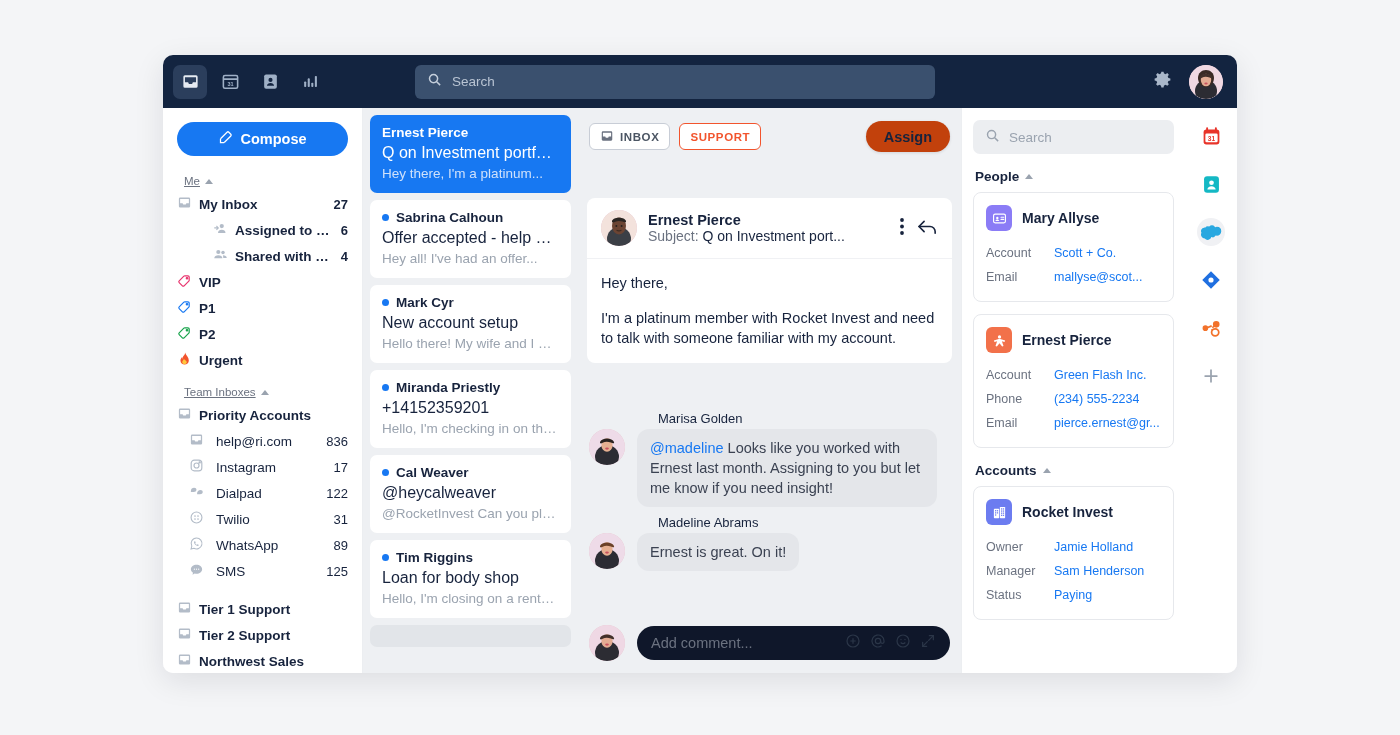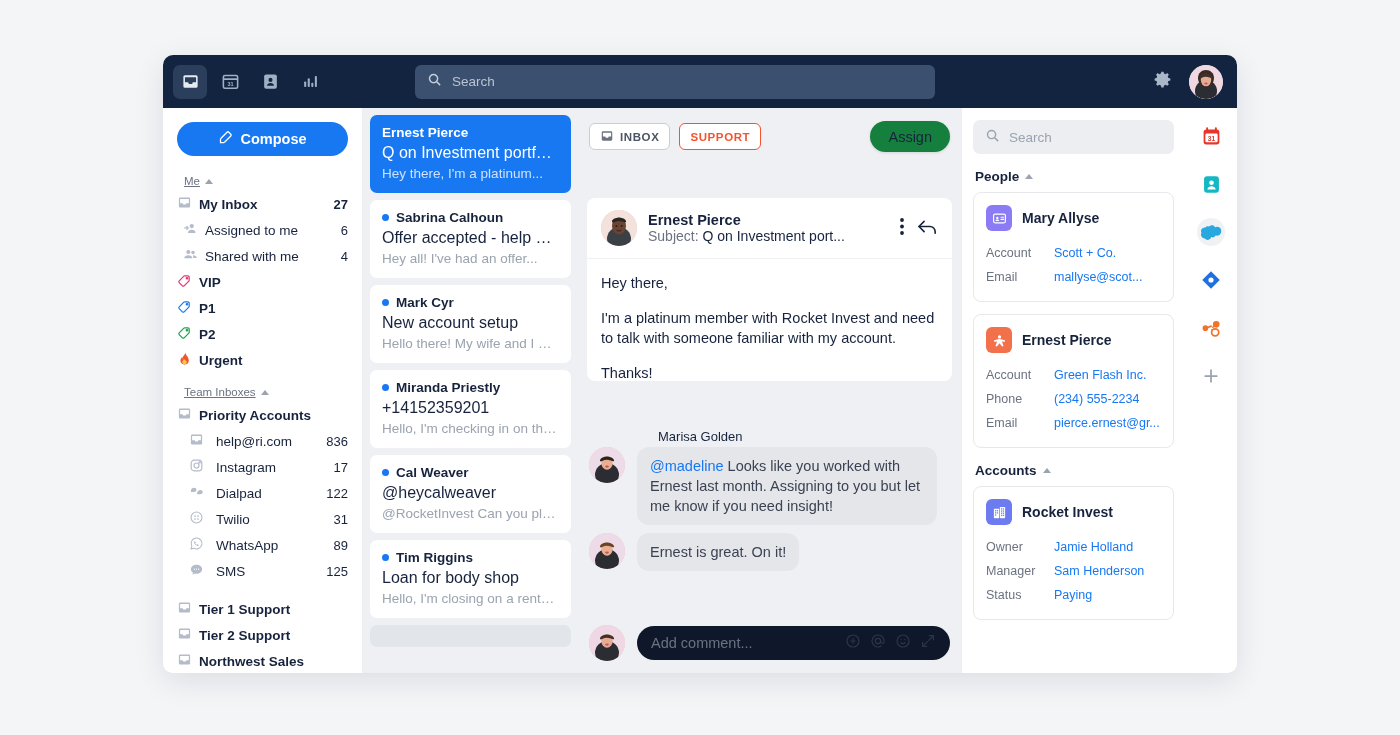--- a/index.html
+++ b/index.html
@@ -77,21 +77,21 @@
            border-right: 4px solid transparent; border-bottom: 5px solid #9aa3af; }
   .row {
     display: flex; align-items: center;
     height: 26px; padding: 0 14px; cursor: pointer; gap: 7px;
     font-size: 13.5px; color: #17233d;
   }
   .row .lbl { flex: 1; white-space: nowrap; overflow: hidden; text-overflow: ellipsis; }
   .row .cnt { color: #17233d; font-size: 13px; }
   .row.bold .lbl { font-weight: bold; }
   .row.bold .cnt { font-weight: bold; }
-  .row.sub { padding-left: 20px; }
+  .row.sub { padding-left: 50px; font-weight: bold; }
   .row.sub2 { padding-left: 26px; gap: 12px; }
 
   
   .convlist {
     width: 215px; flex: 0 0 215px; background: #eef0f3;
     padding: 7px 7px 0 7px; overflow: hidden;
   }
   .conv {
     background: #fff; border-radius: 7px; padding: 10px 12px 12px 12px;
     margin-bottom: 7px; cursor: pointer;
@@ -115,22 +115,22 @@
   .thread-top { display: flex; align-items: center; gap: 9px; padding: 6px 2px 10px 2px; }
   .chip {
     height: 27px; border-radius: 6px; border: 1px solid #c8cdd6; background: #fff;
     display: flex; align-items: center; gap: 6px; padding: 0 10px;
     font-size: 11.5px; font-weight: bold; letter-spacing: .6px;
     color: #4b5563; cursor: pointer;
   }
   .chip.support { border-color: #f2542d; color: #f2542d; }
   .assign {
     margin-left: auto; height: 31px; padding: 0 18px; border-radius: 16px;
-    background: #15803d; border: none; cursor: pointer;
-    font-size: 14.5px; font-weight: normal; color: #17233d;
+    background: #c2410c; border: none; cursor: pointer;
+    font-size: 14.5px; font-weight: bold; color: #17233d;
     font-family: "Liberation Sans", sans-serif;
     box-shadow: 0 1px 3px rgba(16,24,40,.12);
   }
   .msgcard { background: #fff; border-radius: 8px; overflow: hidden; }
   .msghead {
     display: flex; align-items: center; gap: 11px;
     padding: 12px 14px 12px 14px; border-bottom: 1px solid #f0f1f4;
   }
   .msghead .who { min-width: 0; flex: 1; }
   .msghead .n { font-size: 14.5px; font-weight: bold; color: #17233d; }
@@ -568,20 +568,21 @@
     <circle cx="18" cy="28" r="12" fill="#2c2c33"></circle>
     <ellipse cx="18" cy="16" rx="5.6" ry="6.8" fill="#e6b091"></ellipse>
     <ellipse cx="18" cy="19.6" rx="1.9" ry="1.1" fill="#c9525f"></ellipse>
     <path d="M11 13c1.6-4.8 12.4-4.8 14 0 .6 2.1-1.6 1-3.2.4-2.8-1-5.9-1-8.1.3-1.2.8-2.9 1.3-2.7-.7z" fill="#2a2320"></path>
   </g>
                 </svg></span>
       <div class="bub"><span class="mention">@madeline</span> Looks like you worked with Ernest last month. Assigning to you but let me know if you need insight!</div>
     </div>
   </div>
   <div class="cm">
+    <div class="cname">Madeline Abrams</div>
     <div class="crow">
       <span class="avatar av36"><svg width="36" height="36" viewBox="0 0 36 36">
   <defs>
                     <clipPath id="ca2">
                       <circle cx="18" cy="18" r="18"></circle>
                     </clipPath>
                   </defs>
   <g clip-path="url(#ca2)">
     <rect width="36" height="36" fill="#eedbe8"></rect>
     <circle cx="18" cy="28" r="12" fill="#2c2c33"></circle>

